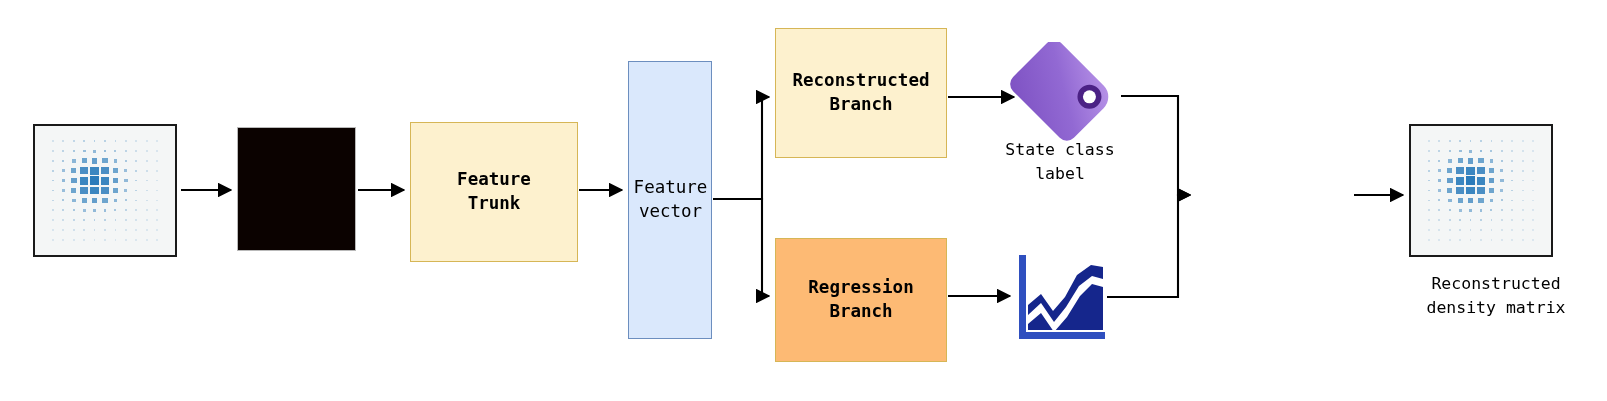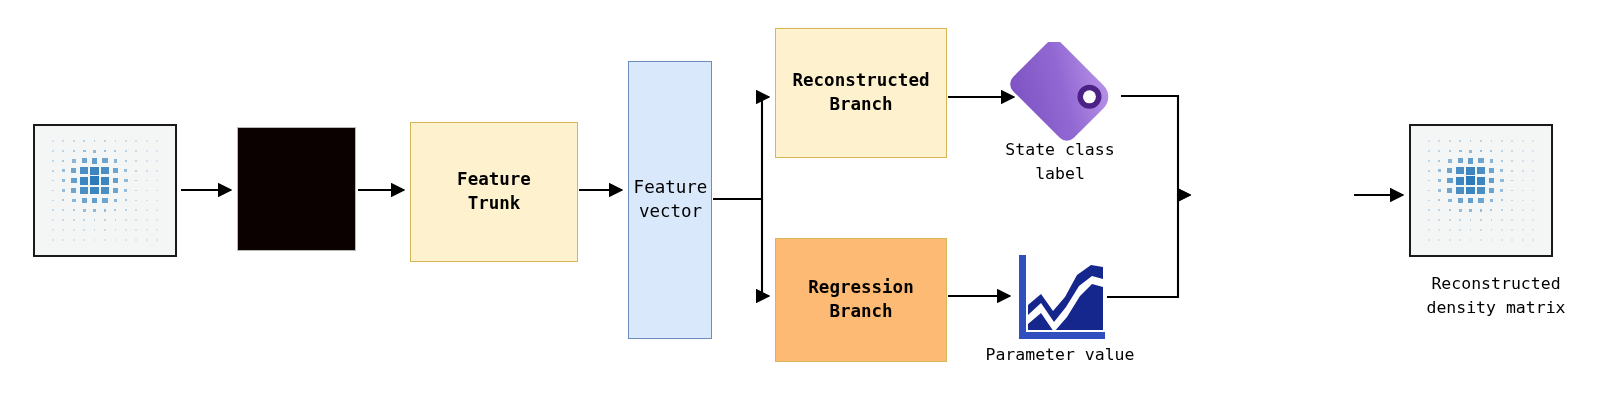--- a/index.html
+++ b/index.html
@@ -973,18 +973,17 @@
 
     <path d="M 15 62 L 28 50 L 41 69 L 53 54 L 66 33 L 79 23 L 90 26 L 90 34
              L 79 31 L 67 43 L 54 64 L 41 79 L 28 60 L 15 71 Z" fill="#ffffff"></path>
   </svg>
 
 
 
   <div class="caption" id="cap-state-class">State class
 label</div>
 
-  <div class="caption" id="cap-parameter">Parameter value</div>
 
   <div class="caption" id="cap-reconstructed">Reconstructed
 density matrix</div>
 
 </div>
 
 </body></html>

